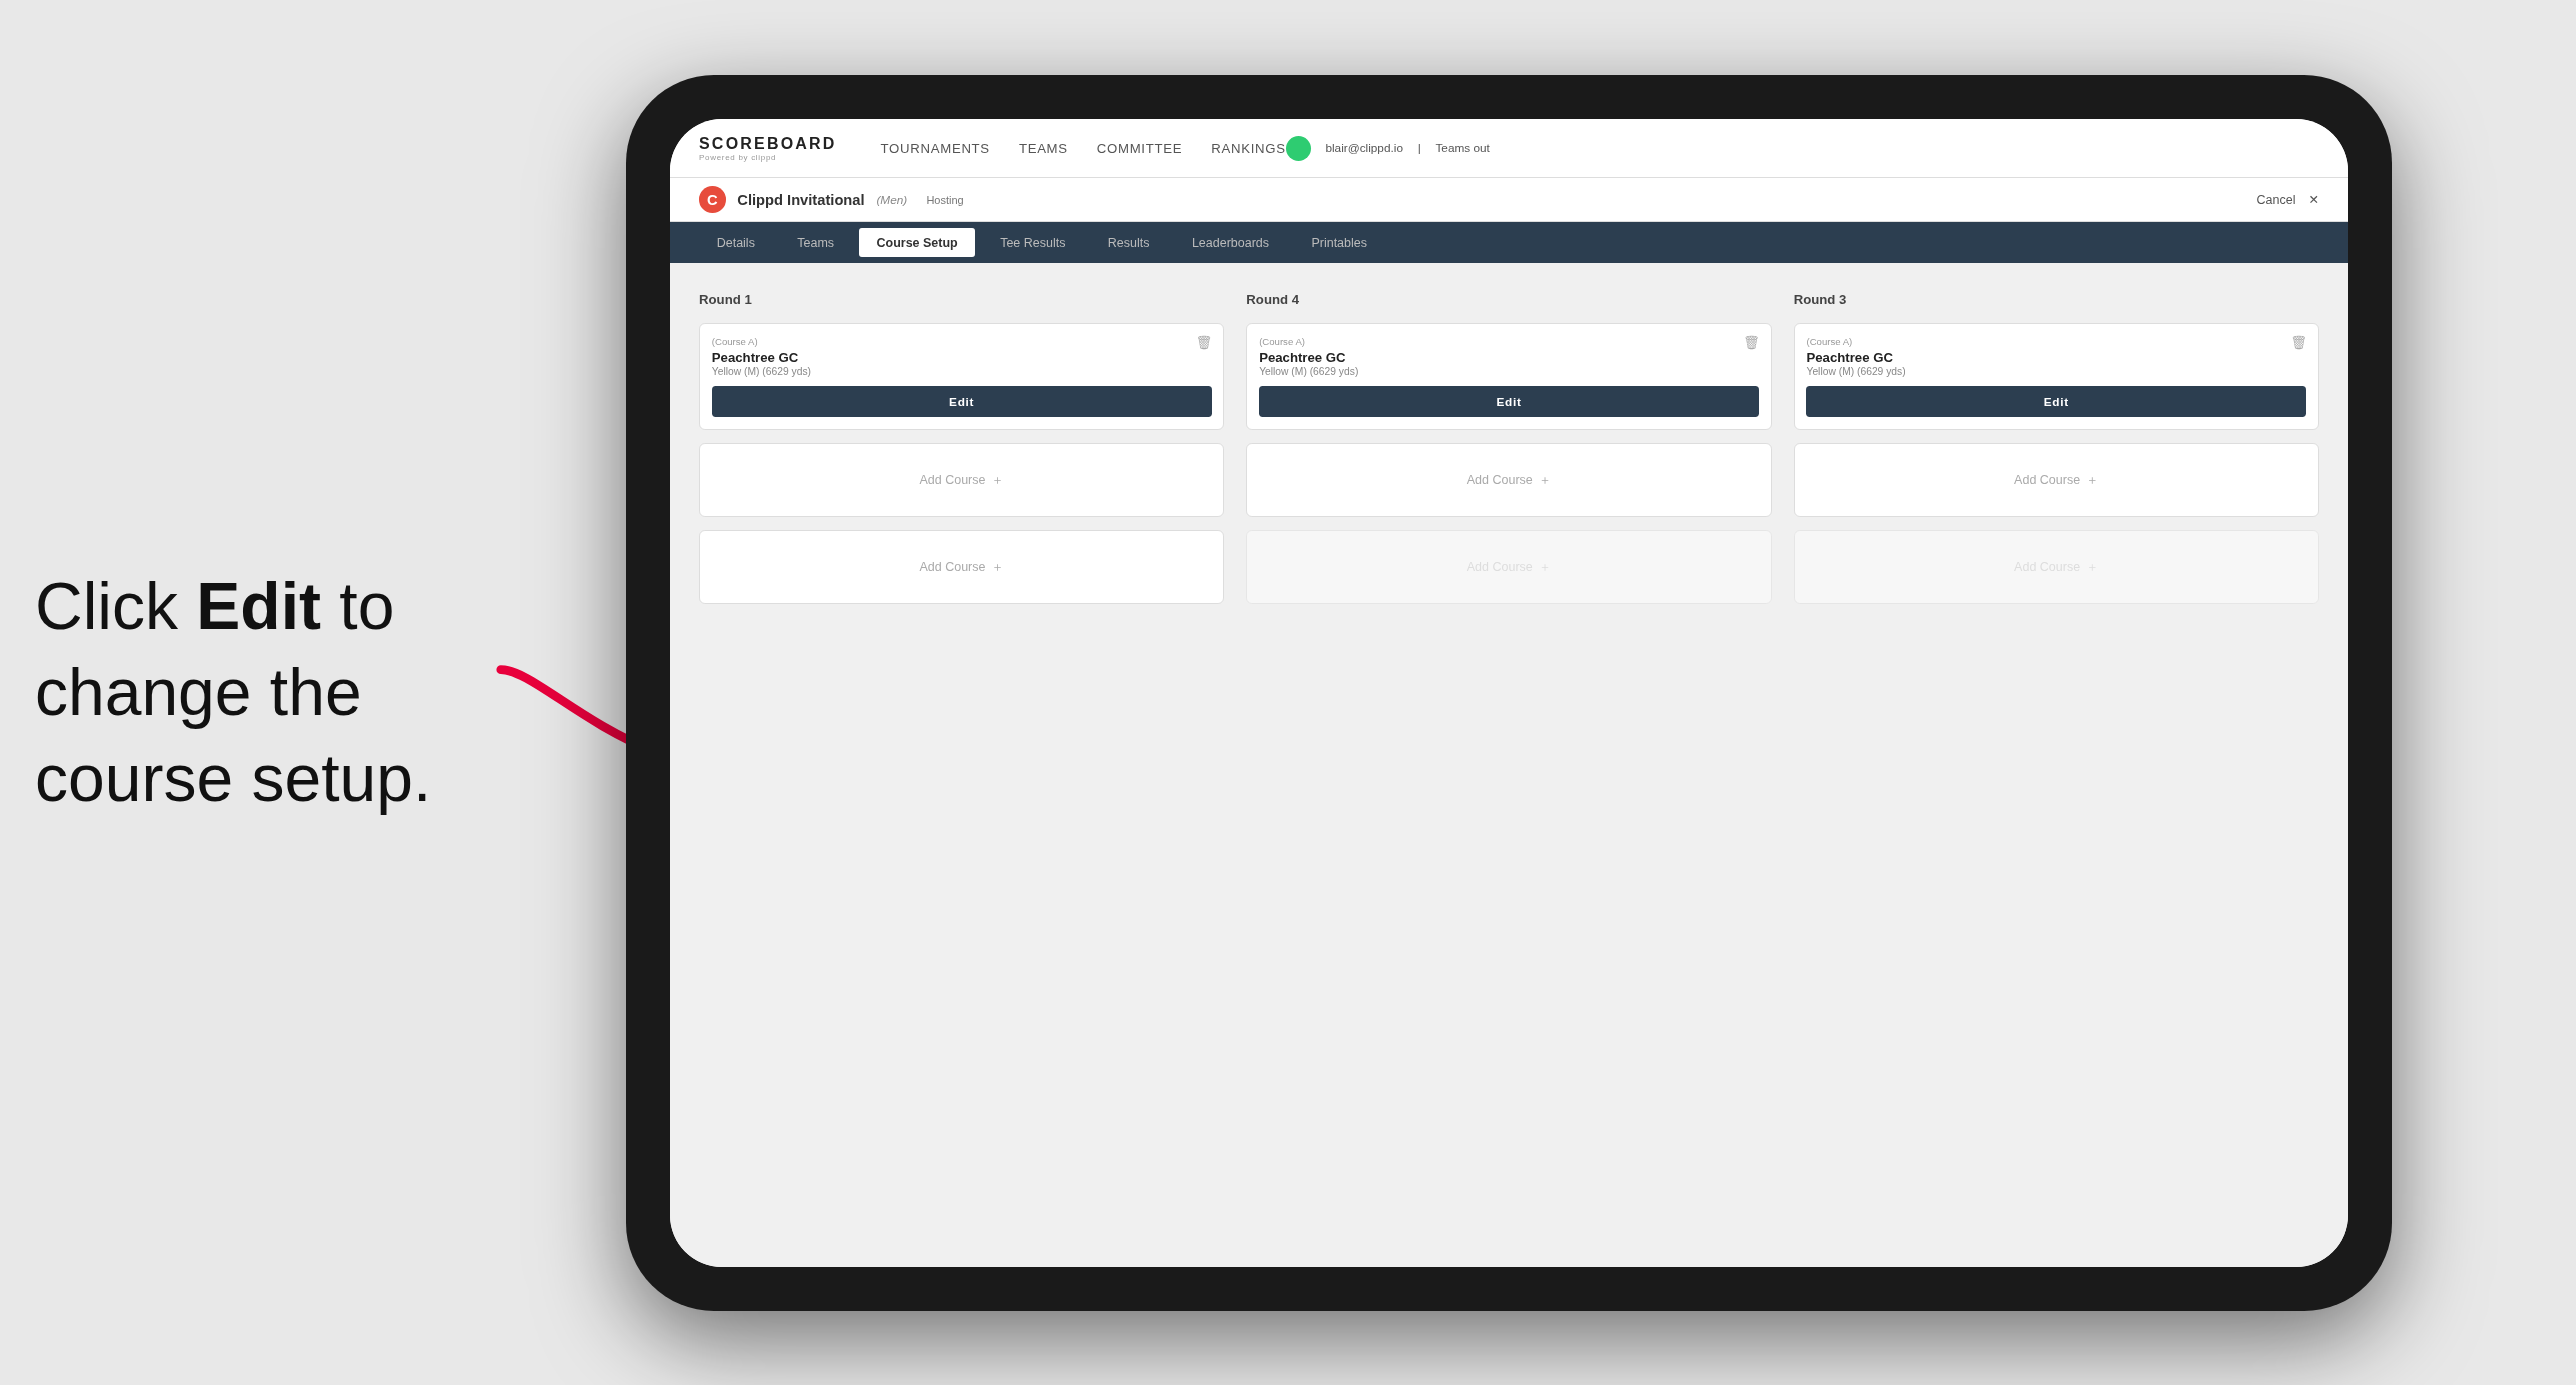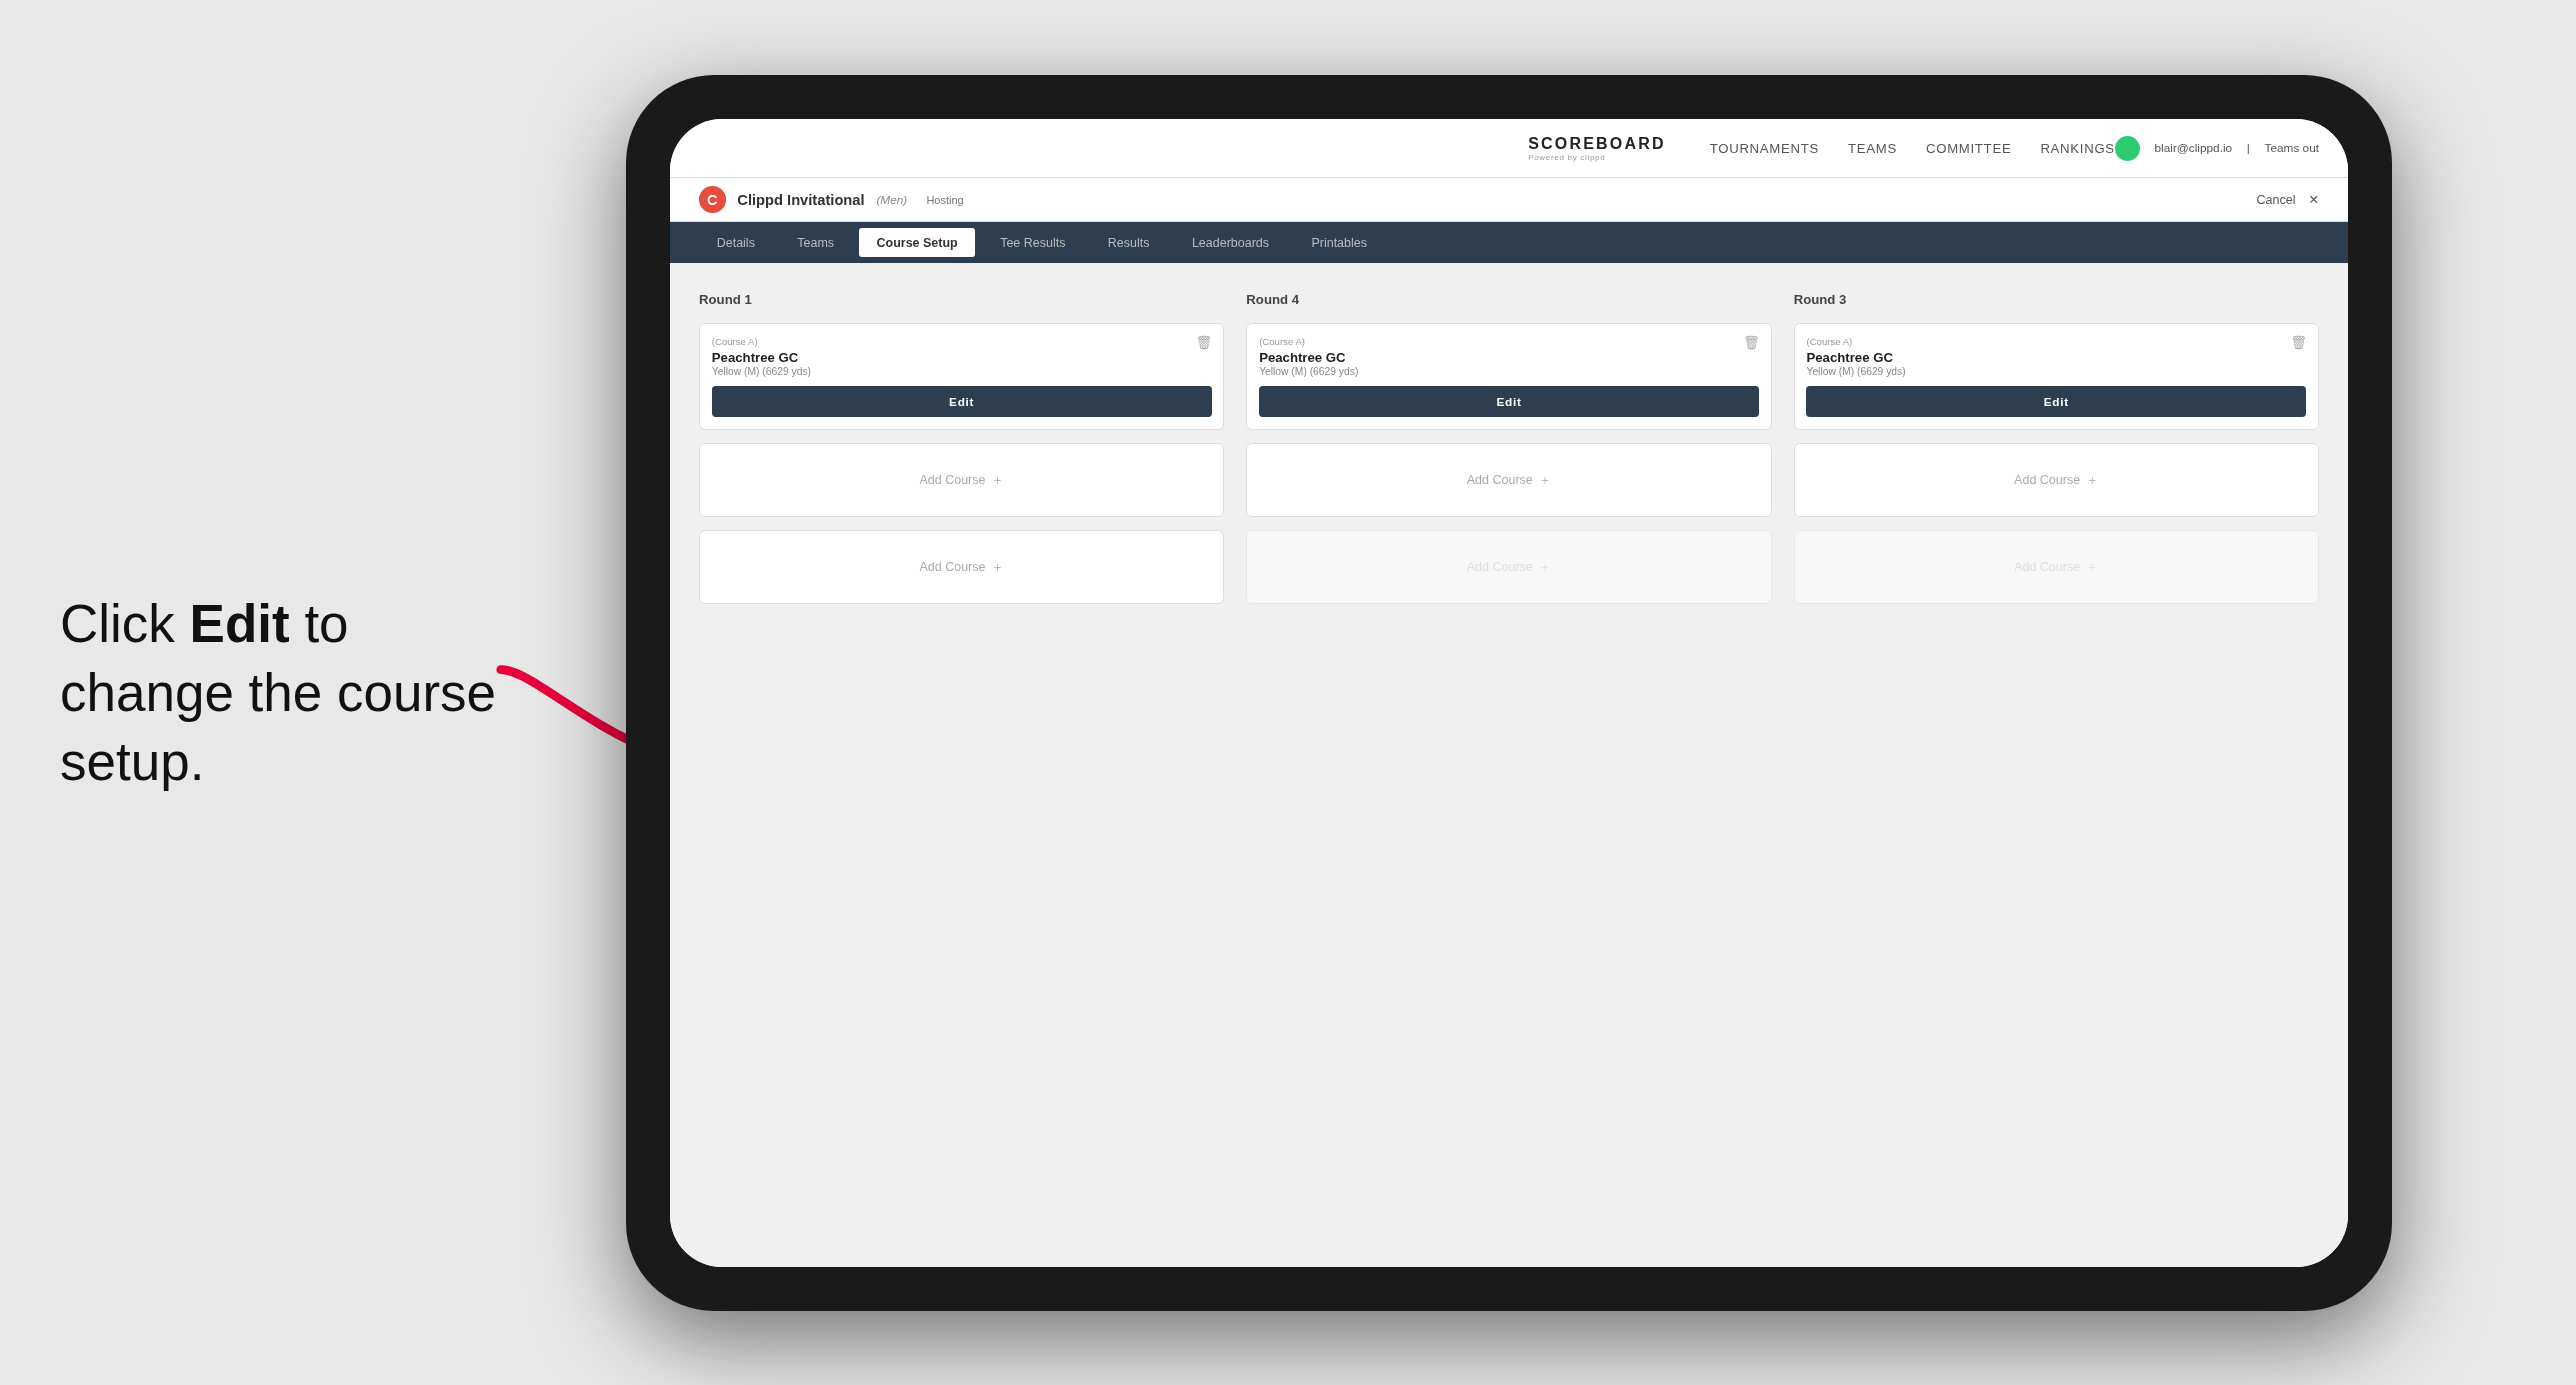--- a/index.html
+++ b/index.html
@@ -10,24 +10,24 @@
       height: 1386px;
       display: flex;
       align-items: center;
       justify-content: center;
       position: relative;
     }
 
     
     .instruction-text {
       position: absolute;
-      left: 60px;
+      left: 35px;
       top: 50%;
       transform: translateY(-50%);
-      font-size: 53px;
+      font-size: 66px;
       line-height: 1.3;
       color: #111;
       width: 456px;
     }
     .instruction-text strong {
       font-weight: 900;
     }
 
     
     .tablet {
@@ -52,21 +52,21 @@
     }
 
     
     .top-nav {
       background: #fff;
       border-bottom: 0.7px solid #ddd;
       padding: 0 29px;
       height: 59px;
       display: flex;
       align-items: center;
-      justify-content: flex-end;
+      justify-content: flex-start;
       flex-shrink: 0;
     }
 
     .nav-left {
       display: flex;
       align-items: center;
       gap: 44px;
     }
 
     .logo-area {

